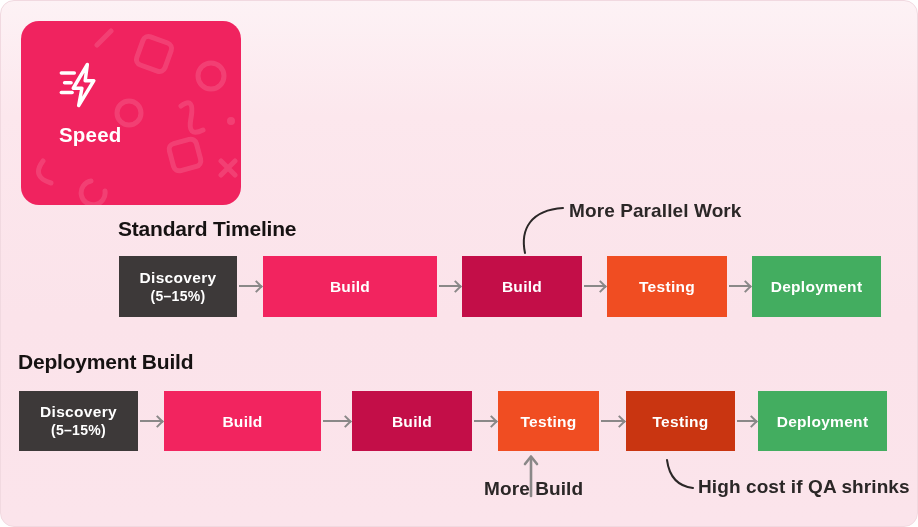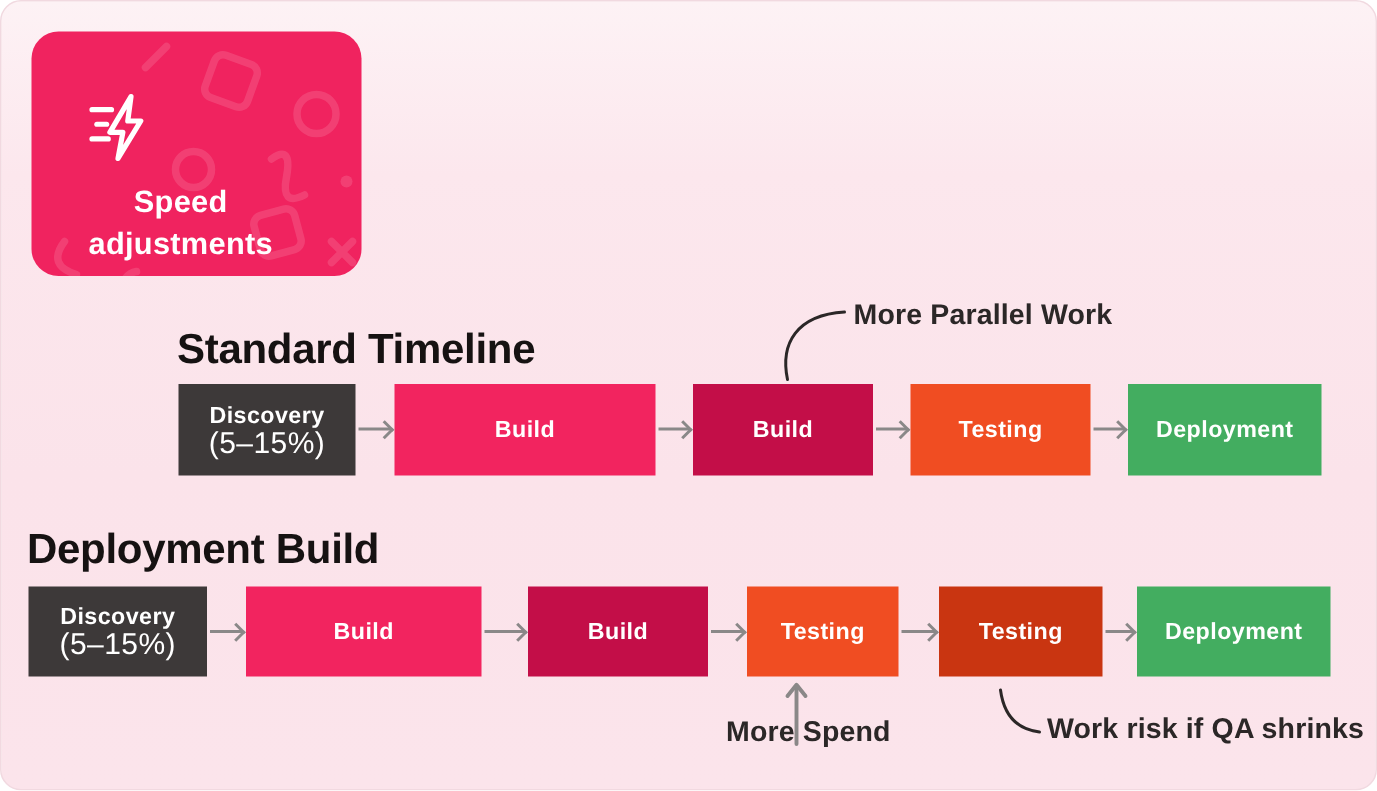--- a/index.html
+++ b/index.html
@@ -10,52 +10,51 @@
     border-radius: 14px;
     border: 1px solid #f1d9e0;
     box-sizing: border-box;
     background: linear-gradient(180deg, #fdf2f5 0%, #fce7ed 22%, #fbe3ea 60%, #fbe4eb 100%);
     overflow: hidden;
   }
 
   
   .promo-card {
     position: absolute; left: 20px; top: 20px;
-    width: 220px; height: 163px;
+    width: 220px; height: 184px;
     border-radius: 18px;
     background: #f0235f;
     overflow: hidden;
-    text-align: center;
   }
   .promo-pattern { position: absolute; inset: 0; opacity: 0.13; }
   .promo-icon { position: absolute; left: 36px; top: 38px; }
   .promo-title {
     position: absolute; left: 38px; top: 100px;
     color: #ffffff; font-size: 20.5px; font-weight: bold;
     line-height: 28px; letter-spacing: 0.2px;
   }
   .promo-title span { display: block; }
 
   
   .section-heading {
     position: absolute;
-    color: #161212; font-size: 28px; font-weight: bold; letter-spacing: -0.2px;
+    color: #161212; font-size: 21px; font-weight: bold; letter-spacing: -0.2px;
   }
   .heading-standard { left: 117px; top: 216px; }
   .heading-accelerated { left: 17px; top: 349px; }
 
   
   .step {
     position: absolute;
     display: flex; flex-direction: column;
     align-items: center; justify-content: center;
     color: #ffffff; text-align: center;
   }
   .step-label { font-size: 15.5px; font-weight: bold; letter-spacing: 0.3px; line-height: 19px; }
-  .step-sublabel { font-size: 20px; font-weight: normal; letter-spacing: 0.3px; line-height: 19px; }
+  .step-sublabel { font-size: 14px; font-weight: bold; letter-spacing: 0.3px; line-height: 19px; }
 
   
   .arrow {
     position: absolute; height: 2.2px; background: #8a8888;
   }
   .arrow::after {
     content: "";
     position: absolute; right: 0.5px; top: -3.1px;
     width: 7px; height: 7px;
     border-top: 2.2px solid #8a8888;
@@ -93,21 +92,20 @@
       <circle cx="210" cy="100" r="4" fill="#ffffff" stroke="none"></circle>
     </svg>
     <svg class="promo-icon" width="52" height="52" viewBox="0 0 48 48" fill="none" stroke="#ffffff" stroke-width="3.2" stroke-linecap="round" stroke-linejoin="round">
       <path d="M28 5 L15 27 H23 L20 43 L34 20 H26 Z"></path>
       <path d="M4 13 H16"></path>
       <path d="M7 22 H13"></path>
       <path d="M4 31 H14"></path>
     </svg>
     <div class="promo-title">
       <span>Speed</span>
-      <span>adjustments</span>
     </div>
   </div>
 
   <div class="section-heading heading-standard">Standard Timeline</div>
 
   <div class="step" style="left: 118px; top: 255px; width: 118px; height: 61px; background-color: rgb(61, 57, 57);">
     <span class="step-label">Discovery</span>
     <span class="step-sublabel">(5–15%)</span>
   </div>
   <div class="arrow" style="left:238px; top:284px; width:22px;"></div>
@@ -149,22 +147,22 @@
   </div>
   <div class="arrow" style="left:600px; top:419px; width:23px;"></div>
   <div class="step" style="left: 625px; top: 390px; width: 109px; height: 60px; background-color: rgb(201, 53, 17);">
     <span class="step-label">Testing</span>
   </div>
   <div class="arrow" style="left:736px; top:419px; width:19px;"></div>
   <div class="step" style="left: 757px; top: 390px; width: 129px; height: 60px; background-color: rgb(67, 173, 96);">
     <span class="step-label">Deployment</span>
   </div>
 
-  <div class="annotation" style="left:483px; top:477px;">More Spend</div>
-  <div class="annotation" style="left:697px; top:475px;">Work risk if QA shrinks</div>
+  <div class="annotation" style="left:483px; top:477px;">More Build</div>
+  <div class="annotation" style="left:697px; top:475px;">High cost if QA shrinks</div>
 
   <svg class="annotation-overlay" width="918" height="527" viewBox="0 0 918 527" fill="none">
     <path d="M524 252 C519 228 530 209 562 207" stroke="#2b2727" stroke-width="2" stroke-linecap="round"></path>
     <path d="M530 495 L530 457" stroke="#8a8888" stroke-width="2.6" stroke-linecap="round"></path>
     <path d="M524 463 L530 455.5 L536 463" stroke="#8a8888" stroke-width="2.6" stroke-linecap="round" stroke-linejoin="round"></path>
     <path d="M666 459 C668 474 675 485 692 487" stroke="#2b2727" stroke-width="2" stroke-linecap="round"></path>
   </svg>
 
 </div>
 

